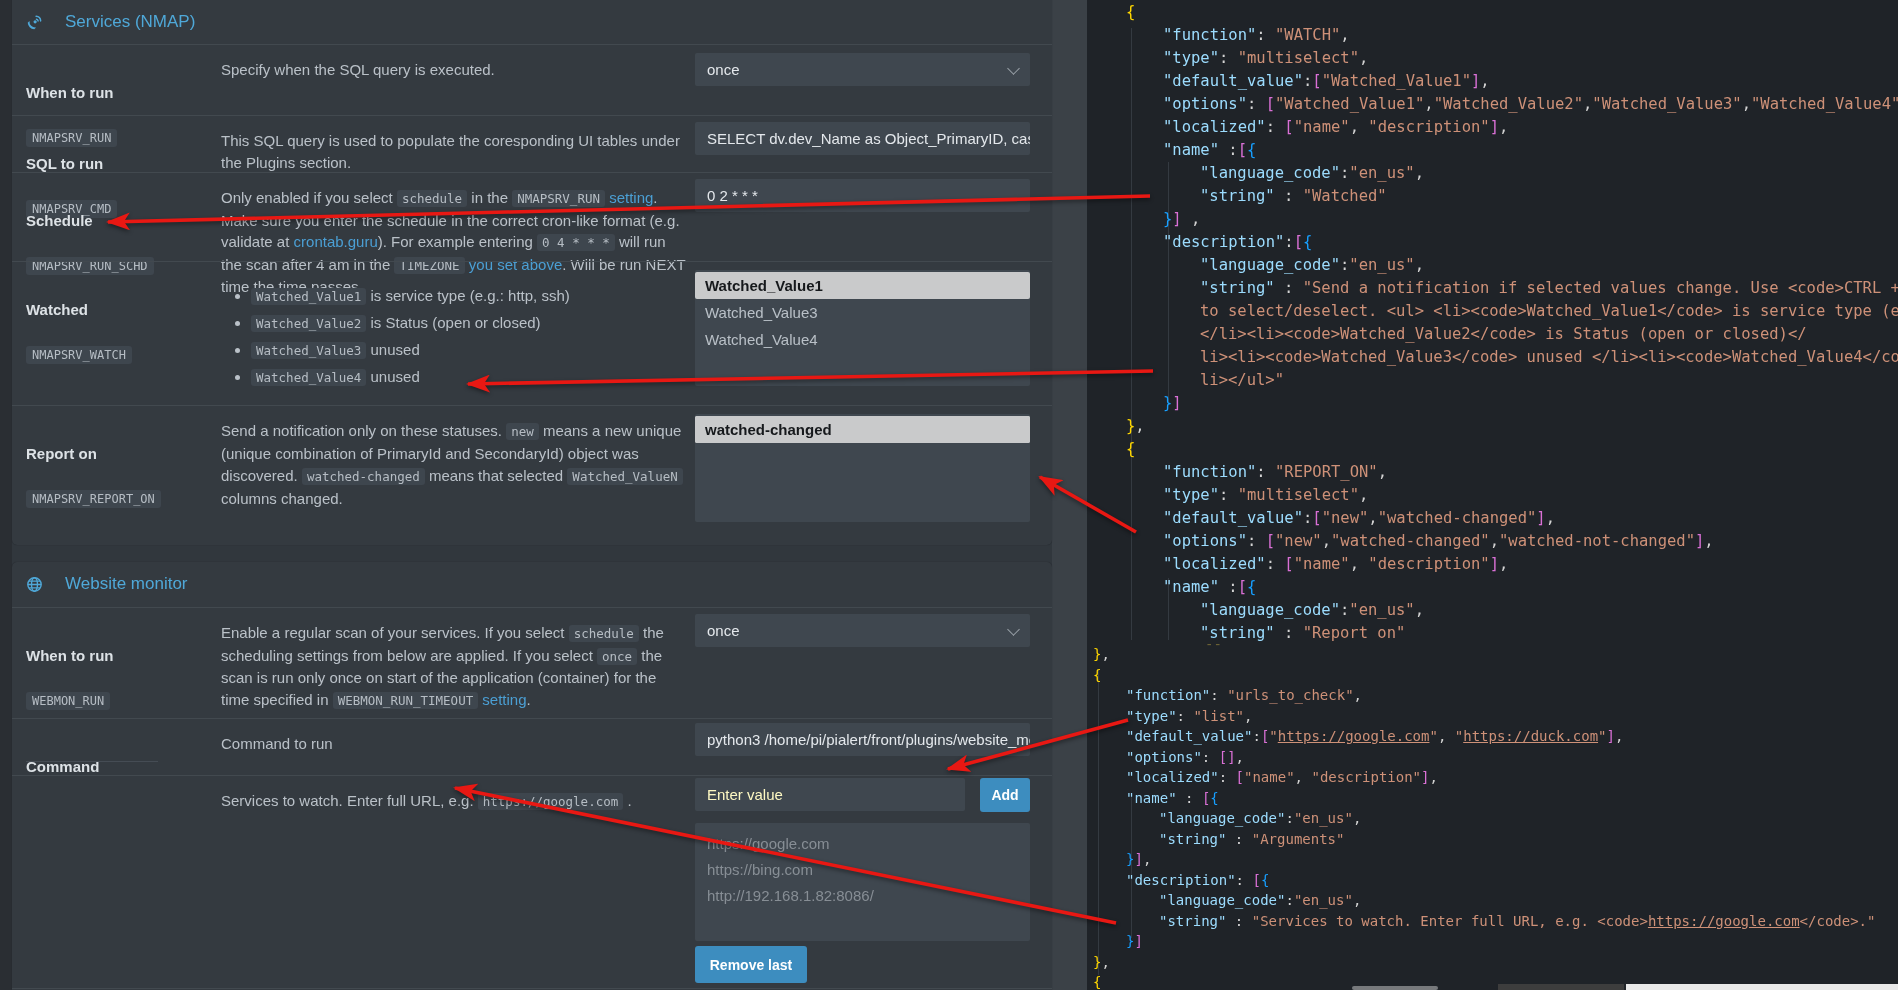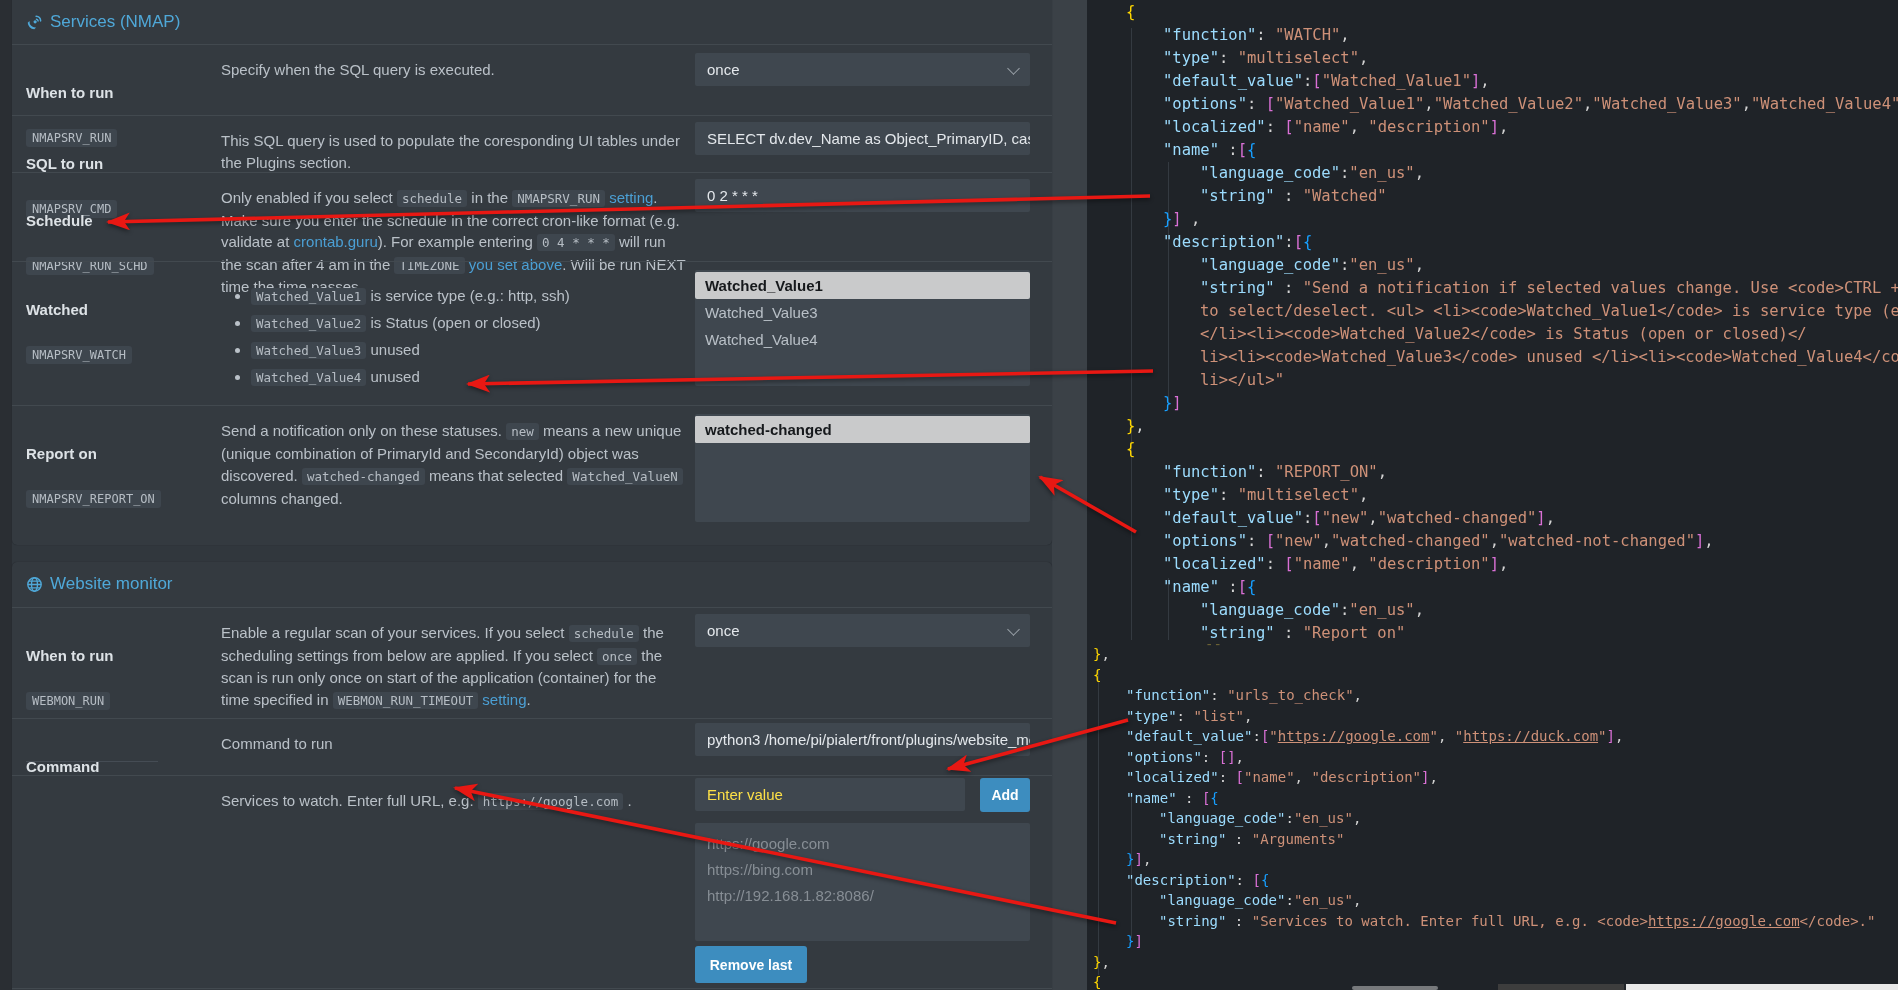--- a/index.html
+++ b/index.html
@@ -2,42 +2,42 @@
 <html><head>
 <meta charset="utf-8">
 <style>
   html,body{margin:0;padding:0;}
   body{width:1898px;height:990px;position:relative;overflow:hidden;background:#31373d;
        font-family:"Liberation Sans",sans-serif;}
   .strip{position:absolute;}
   
   .card{position:absolute;background:#343a40;border-radius:0 0 5px 5px;box-shadow:0 0 1px rgba(0,0,0,.4);}
   .card-header{position:absolute;left:0;right:0;top:0;border-bottom:1px solid #42494f;}
-  .card-title{position:absolute;left:14px;top:12px;color:#4fa8d8;font-size:17px;display:flex;align-items:center;gap:7px;}
+  .card-title{position:absolute;left:14px;top:12px;color:#4fa8d8;font-size:17px;display:flex;align-items:center;gap:22px;}
   .card-title svg{display:block;}
   .row{position:absolute;left:0;right:0;border-top:1px solid #42494f;}
   .row:first-of-type{border-top:none;}
   .lbl{position:absolute;left:14px;top:14px;width:185px;margin-top:25px;}
   .lname{color:#dde2e6;font-size:15px;font-weight:bold;}
   .chip{display:inline-block;margin-top:10px;background:#3e464e;color:#b6bdc4;
         font-family:"DejaVu Sans Mono",monospace;font-size:12px;padding:2px 6px;border-radius:3px;}
   .desc{position:absolute;left:209px;top:14px;width:468px;color:#bac1c8;font-size:15px;line-height:22px;}
   .desc .cchip{background:#3e464e;color:#b6bdc4;font-family:"DejaVu Sans Mono",monospace;
                font-size:12.5px;padding:1px 5px;border-radius:3px;}
   .desc .lnk{color:#4b9fd4;margin-top:48px;}
   .desc ul{margin:9px 0 0 0;padding-left:30px;}
   .desc li{margin:0 0 5px 0;line-height:21px;color:#bac1c8;}
   .ctrl{position:absolute;left:683px;width:335px;top:0;bottom:0;}
   
   .sel,.tinput{position:absolute;left:0;width:335px;height:33px;background:#3f474f;border-radius:2px;
         color:#e4e8ec;font-size:15px;display:flex;align-items:center;padding:0 12px;box-sizing:border-box;
         white-space:nowrap;overflow:hidden;}
   .sel .chev{position:absolute;right:12px;top:11px;width:8px;height:8px;border-right:1.5px solid #9aa2a9;
         border-bottom:1.5px solid #9aa2a9;transform:rotate(45deg);}
-  .tinput .ph{color:#fde047;}
+  .tinput .ph{color:#fef9c3;}
   .msel{position:absolute;left:0;width:335px;background:#3f474f;border-radius:2px;padding:2px 0;box-sizing:border-box;}
   .opt{height:27px;line-height:27px;padding:0 10px;font-size:15px;color:#b9c0c7;white-space:nowrap;overflow:hidden;}
   .opt.sel{background:#c9cacb;color:#16191c;font-weight:bold;}
   .btn{position:absolute;background:#3d8dbf;color:#fff;font-size:14px;font-weight:bold;border-radius:3px;
        display:flex;align-items:center;justify-content:center;}
   .urlbox{position:absolute;left:0;width:335px;background:#3f474f;border-radius:2px;color:#878e95;
        font-size:15px;line-height:26px;padding:8px 12px;box-sizing:border-box;white-space:pre-line;}
   .lbl-line{position:absolute;height:1px;background:#454c54;}
   
   .editor{position:absolute;left:1087px;top:0;width:811px;height:990px;background:#1f2328;overflow:hidden;}

